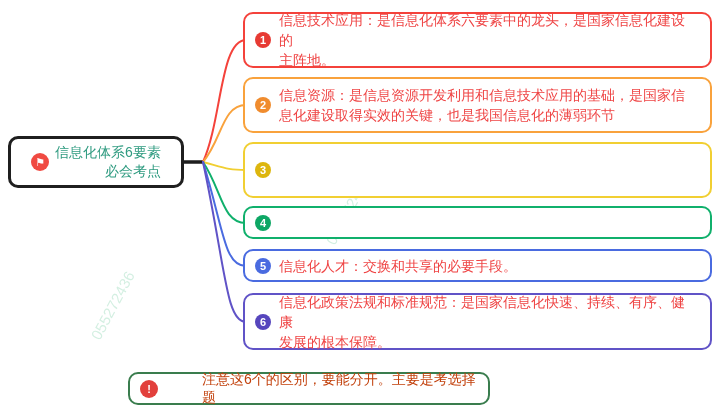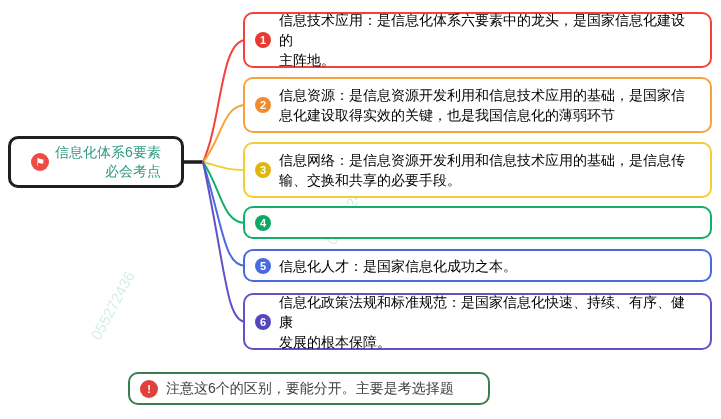--- a/index.html
+++ b/index.html
@@ -9,21 +9,21 @@
     font-family:"Liberation Sans","DejaVu Sans",sans-serif;
   }
   #connector-layer{position:absolute;left:0;top:0;z-index:0;}
   .card{
     position:absolute;z-index:2;box-sizing:border-box;
     background:#ffffff;border:2px solid #999;border-radius:10px;
     display:flex;align-items:center;gap:8px;
     padding:4px 12px 4px 10px;
   }
   .card-text{
-    font-size:14px;line-height:20px;color:#000000;
+    font-size:14px;line-height:20px;color:#ef4444;
     white-space:pre-line;letter-spacing:0px;
   }
   .badge{
     flex:0 0 auto;width:16px;height:16px;border-radius:50%;
     color:#fff;font-size:11px;font-weight:bold;line-height:16px;
     text-align:center;background:#999;
   }
   .root-node{
     position:absolute;z-index:2;box-sizing:border-box;
     left:8px;top:136px;width:176px;height:52px;
@@ -38,21 +38,21 @@
     flex:0 0 auto;width:18px;height:18px;border-radius:50%;
     color:#fff;display:flex;align-items:center;justify-content:center;
     font-size:11px;line-height:18px;font-weight:bold;
   }
   .note-box{
     position:absolute;z-index:2;box-sizing:border-box;
     left:128px;top:372px;width:362px;height:33px;
     background:#fff;border:2px solid #3a7d4e;border-radius:10px;
     display:flex;align-items:center;gap:8px;padding:2px 12px 2px 10px;
   }
-  .note-text{font-size:14px;color:#404040;}
+  .note-text{font-size:14px;color:#c2410c;margin-left:36px;}
   .watermark{
     position:absolute;z-index:1;white-space:nowrap;
     font-size:15px;opacity:0.45;pointer-events:none;
     transform-origin:0 50%;transform:rotate(-62deg);
   }
   #wm1{left:95px;top:330px;}
   #wm2{left:330px;top:235px;}
 </style>
 </head>
 <body>
@@ -83,31 +83,29 @@
 </div>
 
 <div class="card branch-card" style="left: 243px; top: 77px; width: 469px; height: 56px; border-color: rgb(249, 162, 60);">
   <span class="badge" style="background: rgb(240, 140, 46);">2</span>
   <span class="card-text">信息资源：是信息资源开发利用和信息技术应用的基础，是国家信
 息化建设取得实效的关键，也是我国信息化的薄弱环节</span>
 </div>
 
 <div class="card branch-card" style="left: 243px; top: 142px; width: 469px; height: 56px; border-color: rgb(241, 207, 50);">
   <span class="badge" style="background: rgb(221, 182, 14);">3</span>
-  <span class="card-text">信息网络：是信息资源开发利用和信息技术应用的基础，是信息传
-输、交换和共享的必要手段。</span>
 </div>
 
 <div class="card branch-card" style="left: 243px; top: 206px; width: 469px; height: 33px; border-color: rgb(16, 176, 108);">
   <span class="badge" style="background: rgb(14, 167, 101);">4</span>
 </div>
 
 <div class="card branch-card" style="left: 243px; top: 249px; width: 469px; height: 33px; border-color: rgb(74, 107, 224);">
   <span class="badge" style="background: rgb(74, 107, 224);">5</span>
-  <span class="card-text">信息化人才：是国家信息化成功之本。</span>
+  <span class="card-text">信息化人才：交换和共享的必要手段。</span>
 </div>
 
 <div class="card branch-card" style="left: 243px; top: 293px; width: 469px; height: 57px; border-color: rgb(96, 83, 199);">
   <span class="badge" style="background: rgb(86, 70, 189);">6</span>
   <span class="card-text">信息化政策法规和标准规范：是国家信息化快速、持续、有序、健康
 发展的根本保障。</span>
 </div>
 
 <div class="note-box" style="border-color: rgb(58, 125, 78);">
   <span class="round-icon" id="note-icon" style="background: rgb(226, 64, 60);">!</span>

